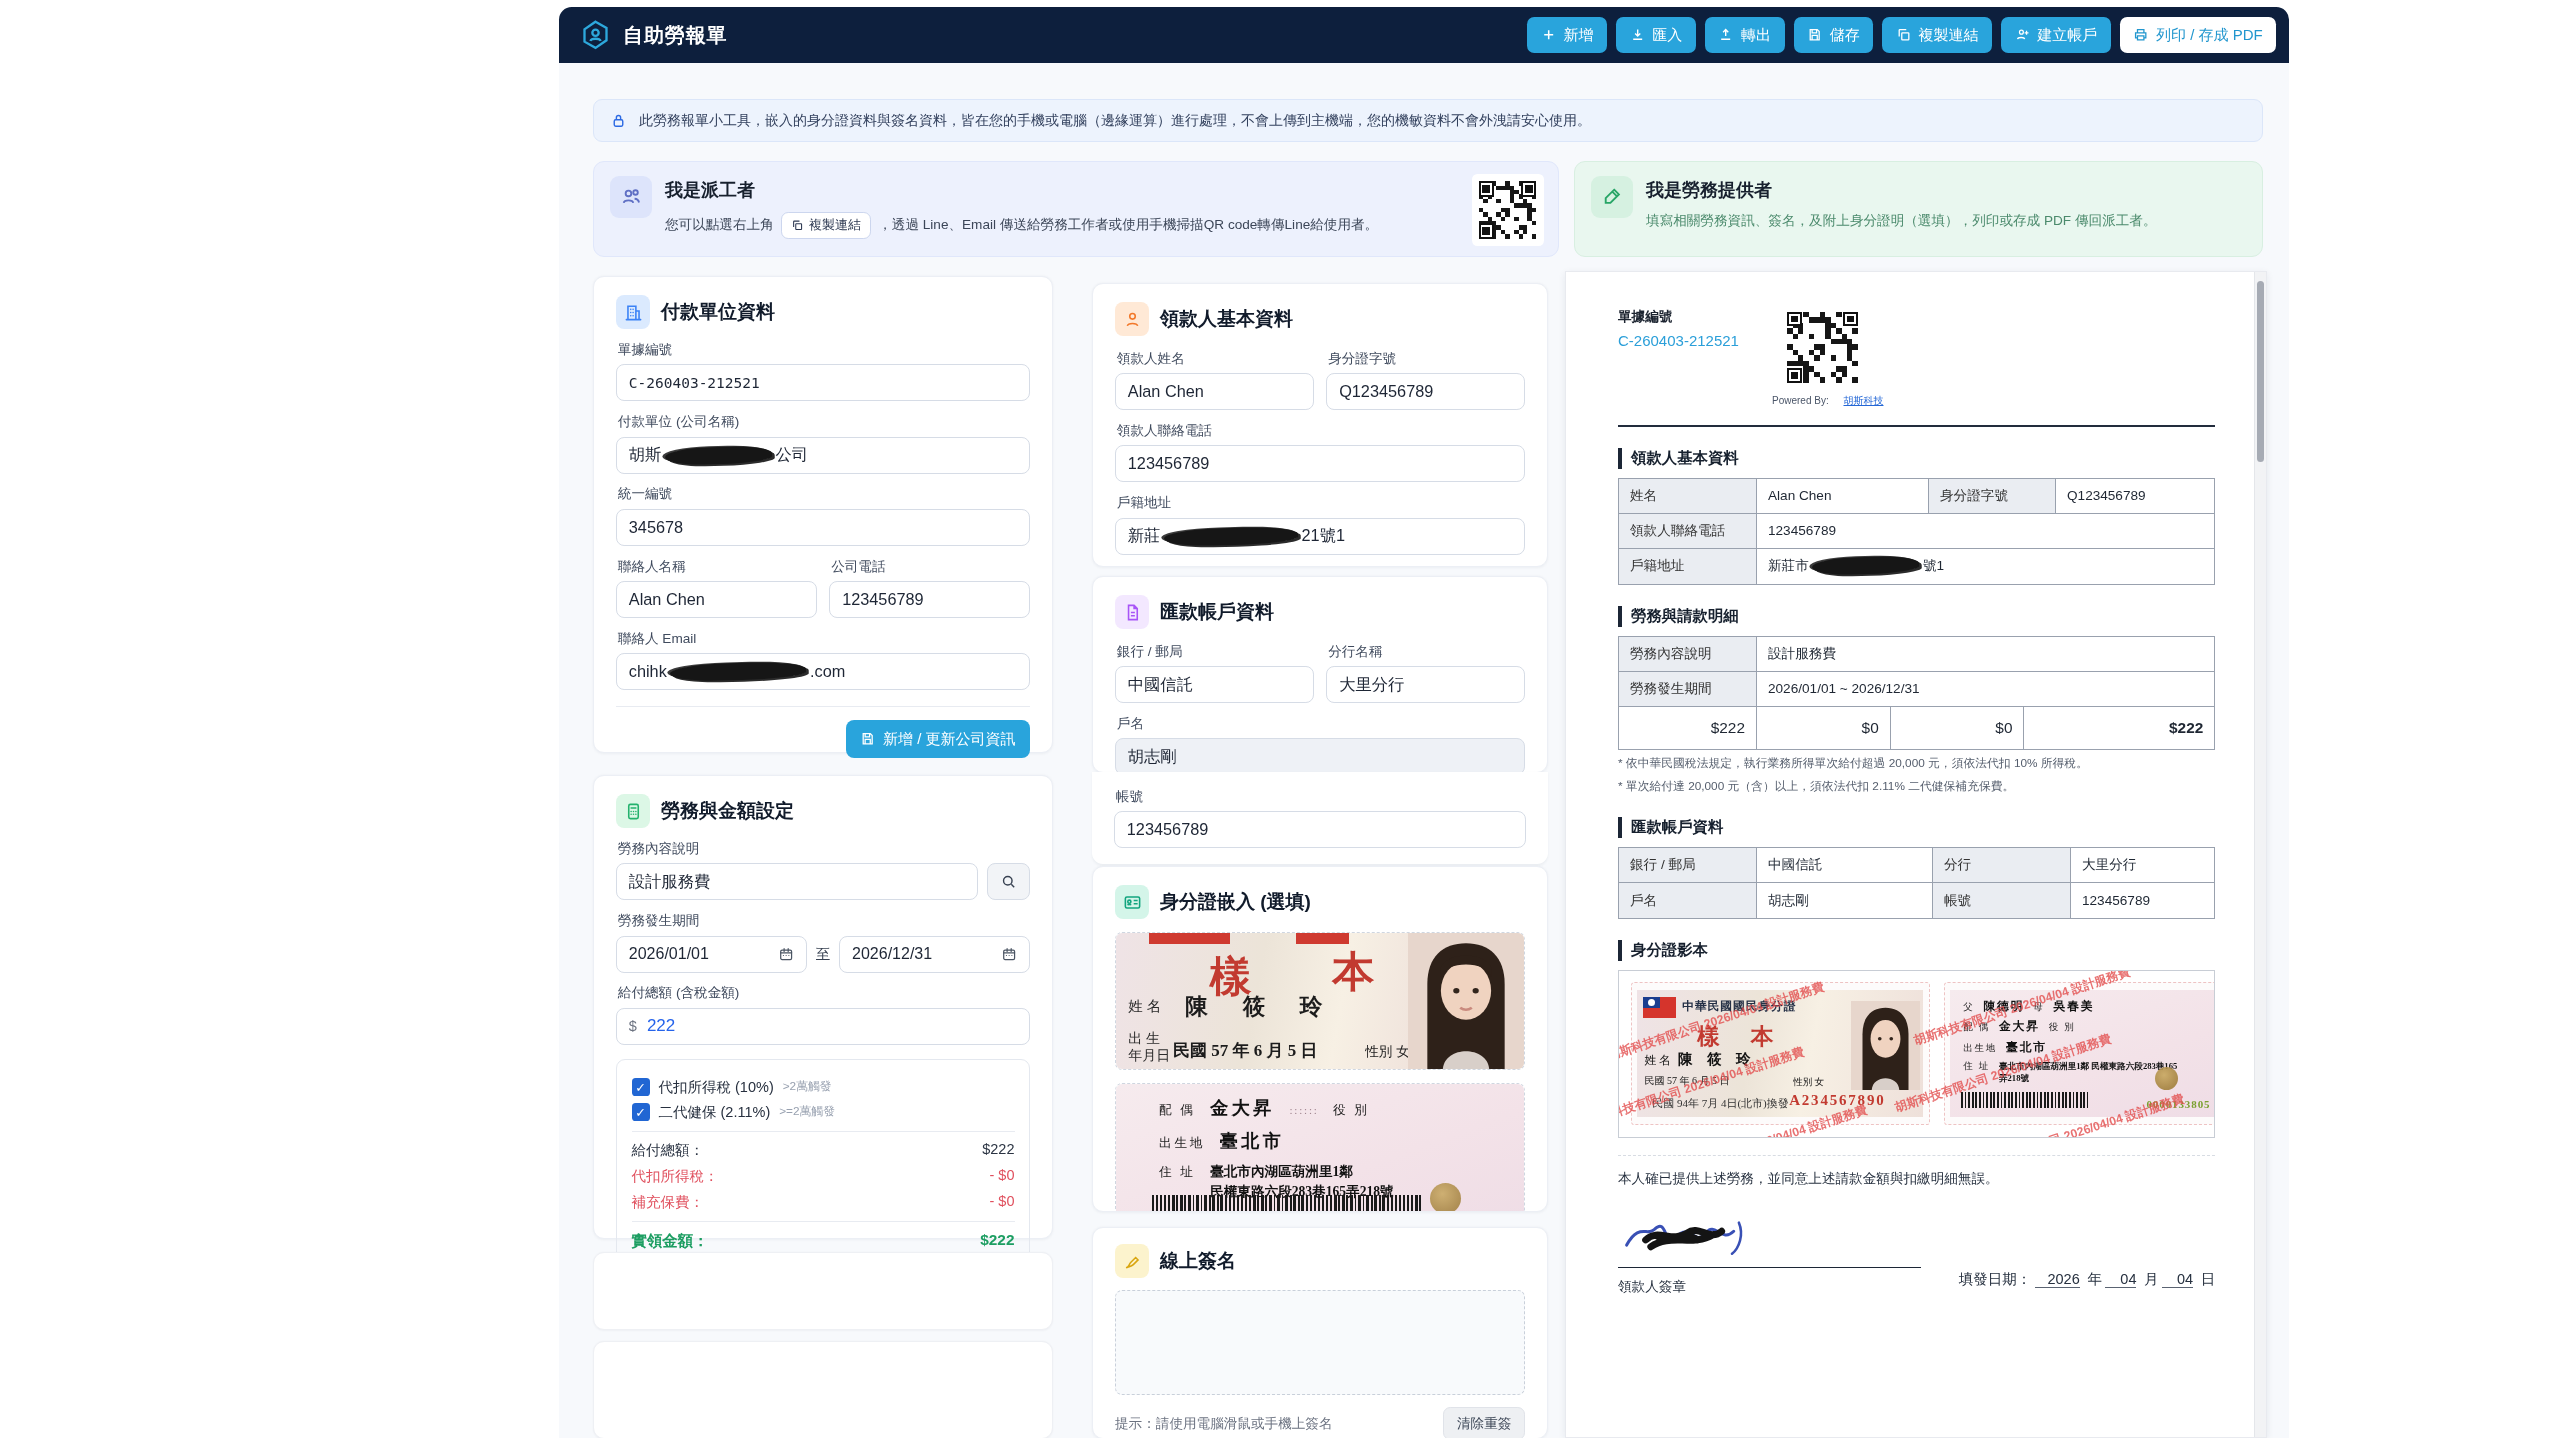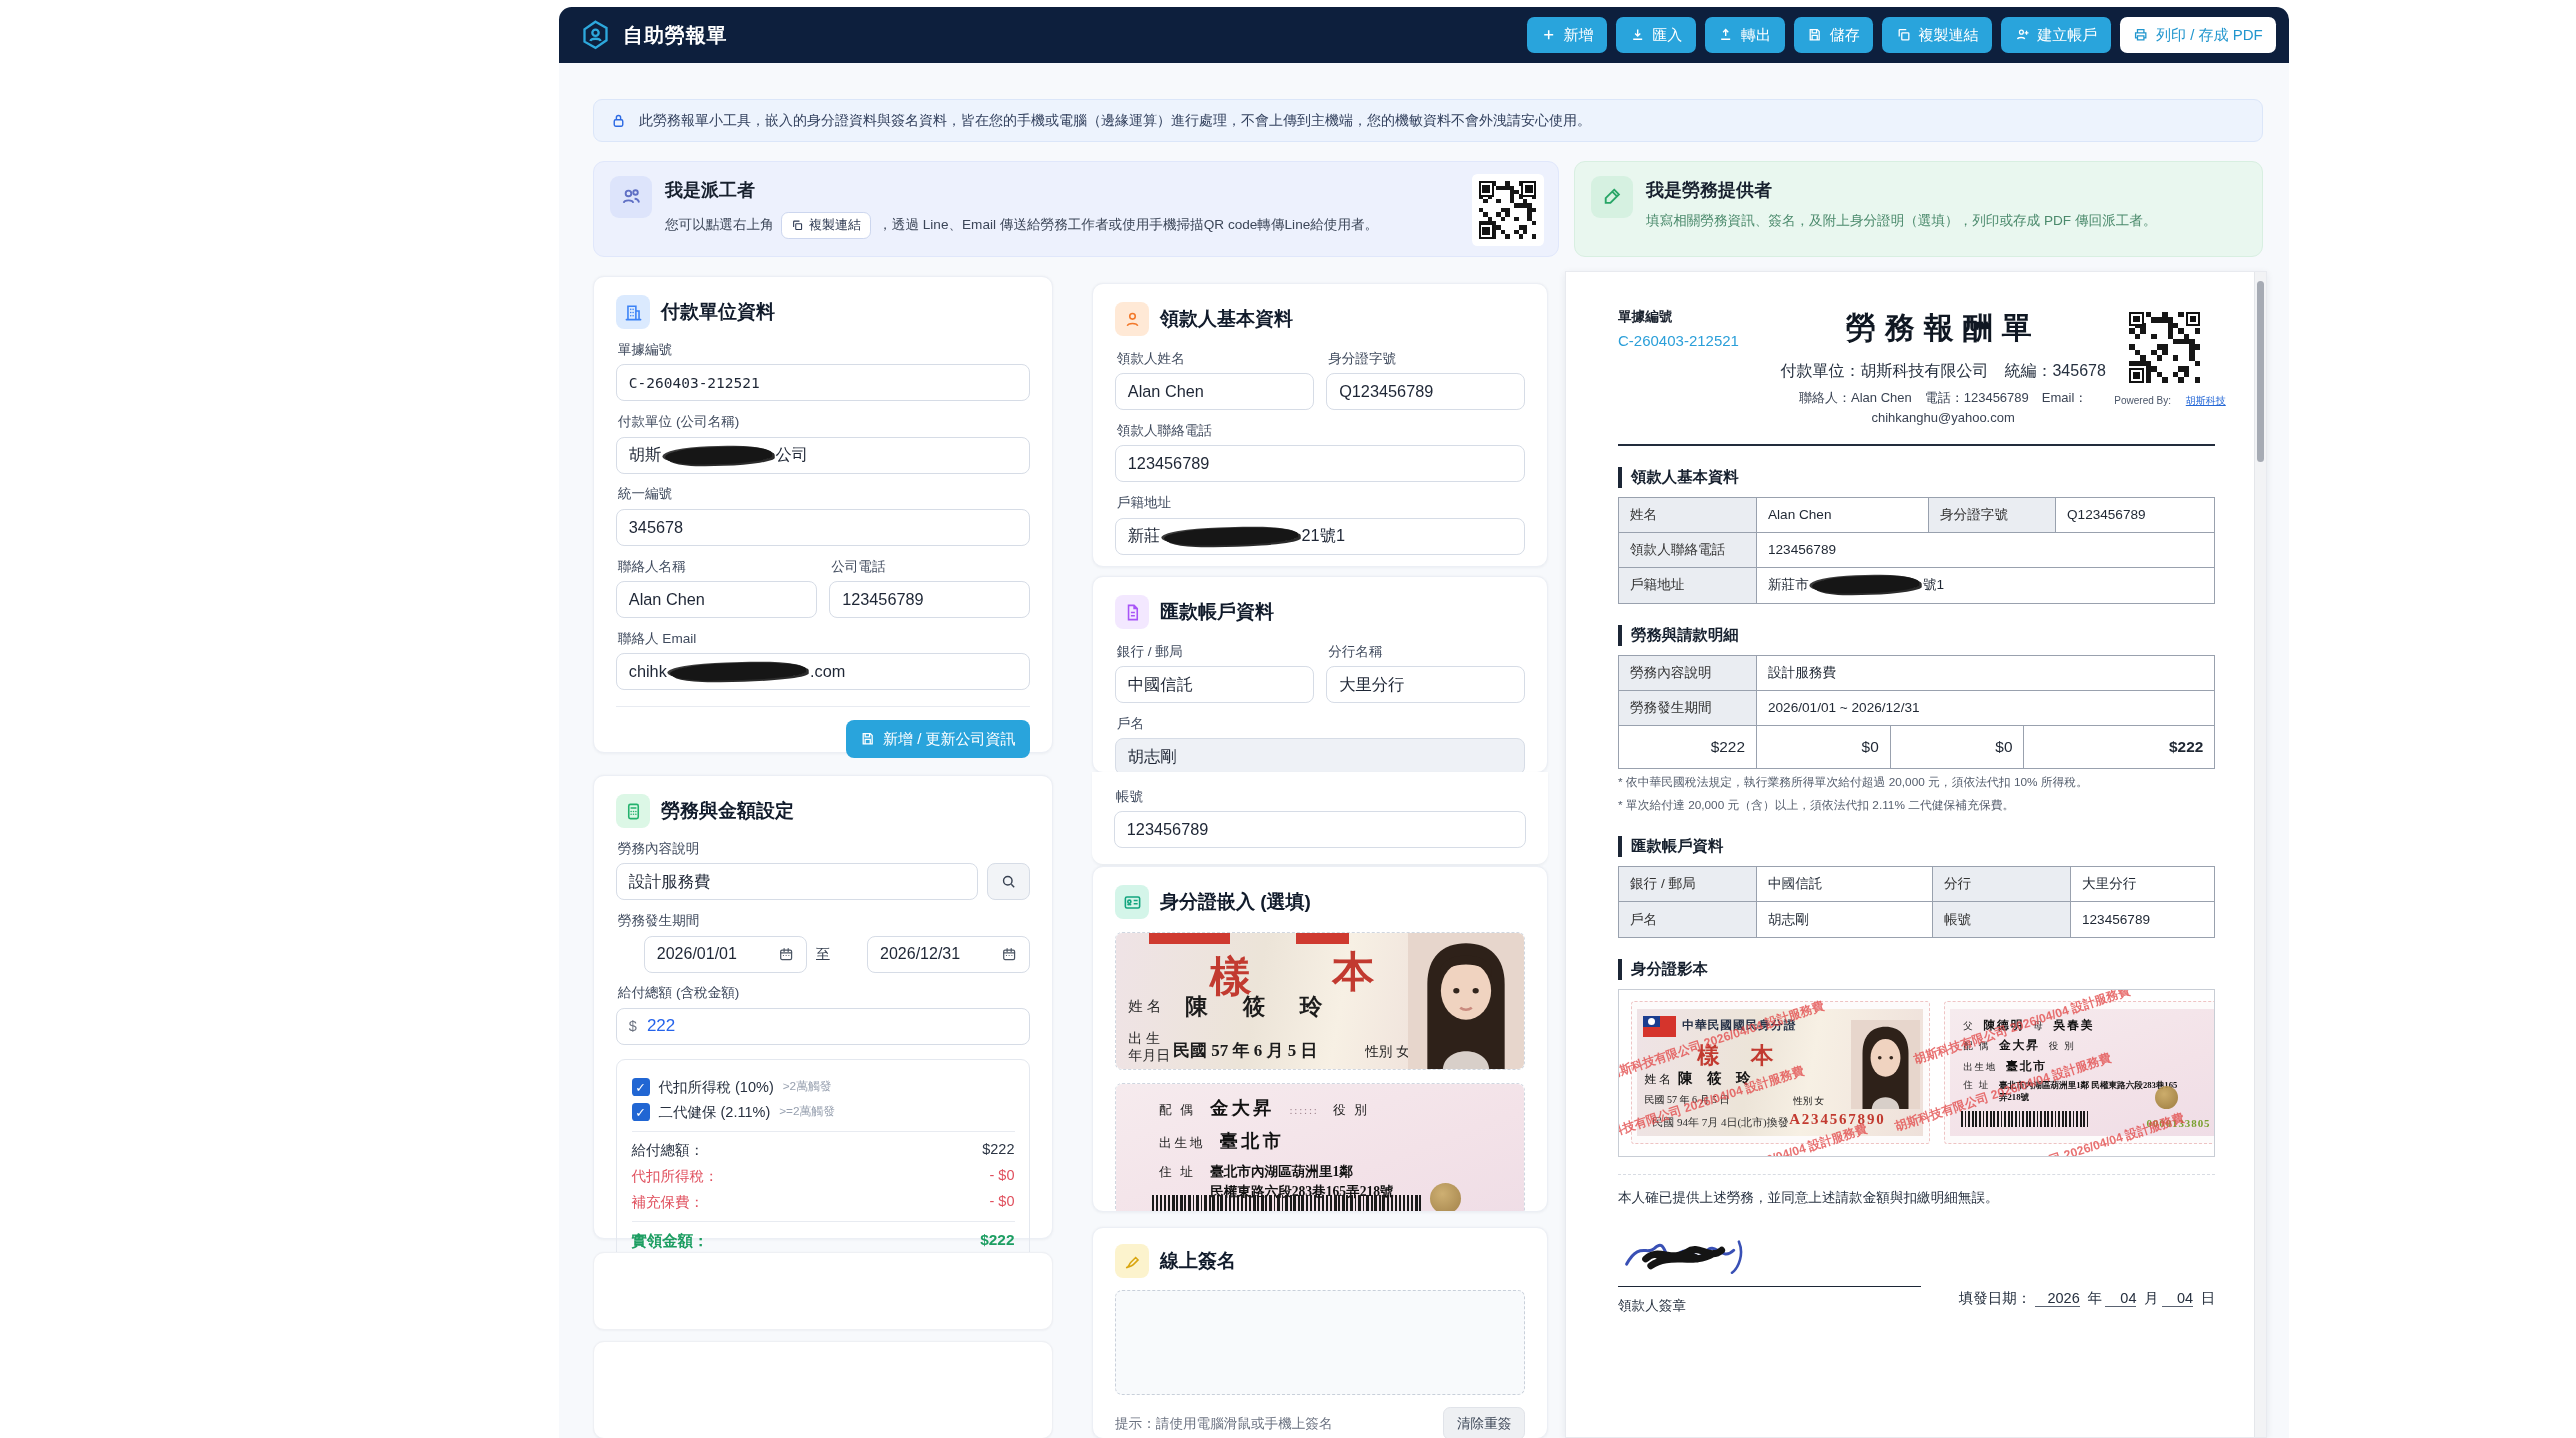--- a/index.html
+++ b/index.html
@@ -55,21 +55,21 @@
 .divider{border-top:0.9px solid #e8ebf1;margin:16.3px 0 12.7px;}
 .btn-row{display:flex;}
 .btn-primary{display:flex;align-items:center;gap:7.2px;margin-left:auto;height:38px;padding:0 14.5px;background:#29a4dc;color:#fff;border:none;border-radius:8.1px;font-size:15px;font-family:inherit;cursor:pointer;}
 .btn-primary svg{width:15.4px;height:15.4px;}
 .scribble{display:inline-block;height:17px;background:#161616;border-radius:50% 45% 55% 40%/60% 50% 45% 55%;transform:rotate(-1.5deg);margin:0 3.6px;vertical-align:-3.6px;box-shadow:2.7px 1.8px 0 rgba(20,20,20,.9),-2.7px -0.9px 0 rgba(25,25,25,.85);}
 
 .search-row{display:flex;gap:9px;}.search-row .input{flex:1;}
 .sq-btn{width:43px;height:37px;background:#f2f4f7;border:1.4px solid #d6dce6;border-radius:8.1px;display:flex;align-items:center;justify-content:center;color:#374151;cursor:pointer;}
 .sq-btn svg{width:17px;height:17px;}
 .date-row{display:flex;gap:9px;align-items:center;}
-.date-row .input{flex:1;justify-content:space-between;font-size:16px;margin-left:28px;}
+.date-row .input{flex:1;justify-content:space-between;font-size:16px;}
 .date-row svg{width:16.3px;height:16.3px;color:#4b5563;}
 .zhi{font-size:14.5px;color:#374151;flex:none;}
 .amt .cur{color:#6b7280;font-size:14.5px;margin-right:10px;}
 .amt .val{color:#2563eb;font-size:17px;}
 .calc-box{border:0.9px solid #e4e8ef;border-radius:9px;margin-top:14.5px;padding:11px 14.5px;}
 .cb-row{display:flex;align-items:center;gap:9px;margin:6.3px 0;font-size:14.5px;color:#27303f;}
 .cb{width:18px;height:18px;background:#2166d3;border-radius:3.6px;color:#fff;font-size:12.7px;display:flex;align-items:center;justify-content:center;flex:none;cursor:pointer;}
 .cb-note{font-size:11.8px;color:#98a1b0;}
 .sum-row{display:flex;justify-content:space-between;font-size:14.5px;color:#2c3544;margin:7.2px 0;gap:48px;}
 .sum-row.red{color:#e0505e;}
@@ -587,27 +587,20 @@
       <button class="btn-ghost">清除重簽</button>
     </div>
   </section>
 
   <aside class="preview">
     <div class="doc">
       <div class="doc-head">
         <div class="dh-left">
           <div class="dh-no-label">單據編號</div>
           <div class="dh-no">C-260403-212521</div>
-        </div>
-        <div class="dh-center">
-          <div class="dh-title">勞務報酬單</div>
-          <div class="dh-line1">付款單位：胡斯科技有限公司　統編：345678</div>
-          <div class="dh-line2">
-            <span>聯絡人：Alan Chen　電話：123456789　Email：</span><br><span>chihkanghu@yahoo.com</span>
-          </div>
         </div>
         <div class="dh-right">
           <div class="qr qr2" style="position:relative;right:auto;top:auto;">
             <div class="qr-grid">
                 <span style="grid-area: 1 / 1;"></span>
                 <span style="grid-area: 1 / 4;"></span>
                 <span style="grid-area: 1 / 7;"></span>
                 <span style="grid-area: 1 / 10;"></span>
                 <span style="grid-area: 1 / 13;"></span>
                 <span style="grid-area: 2 / 5;"></span>

